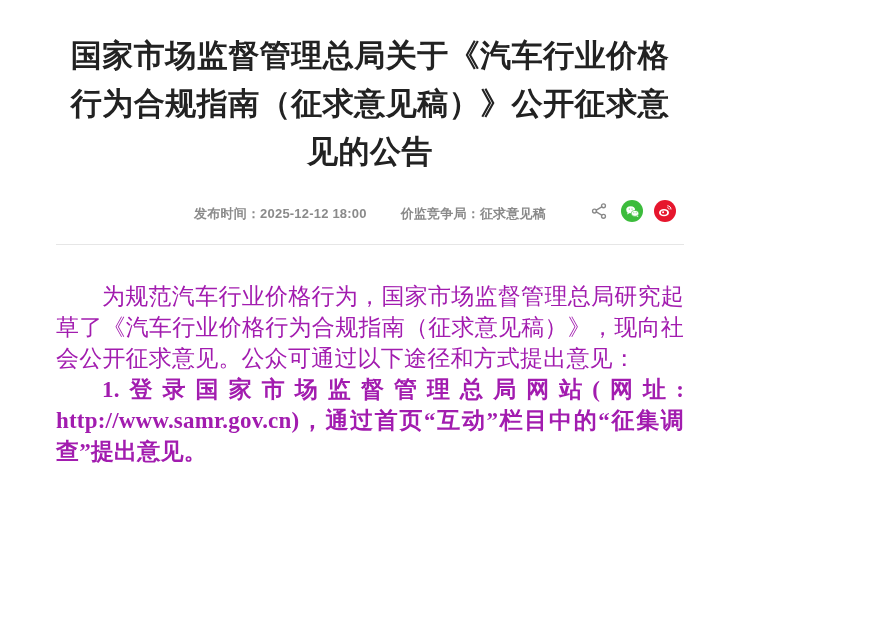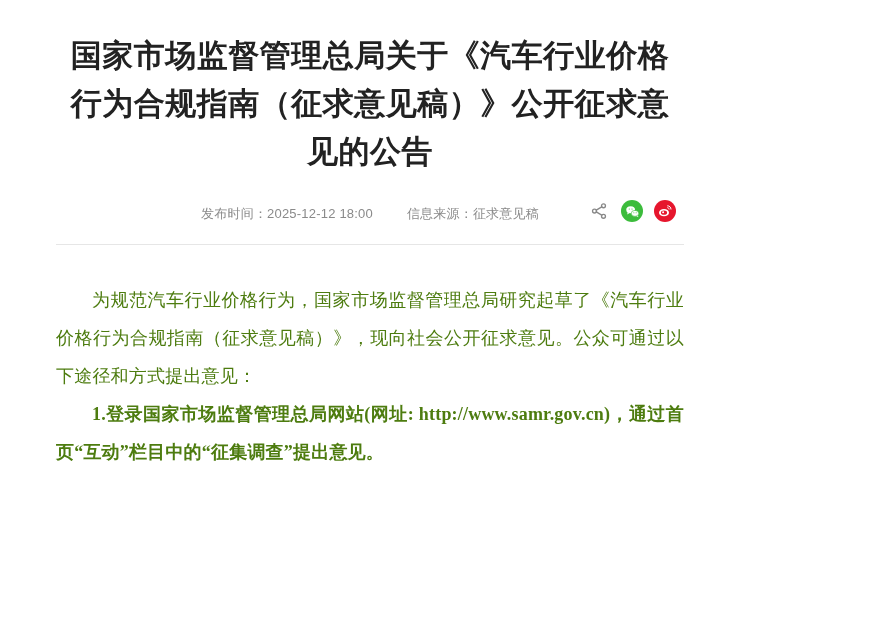--- a/index.html
+++ b/index.html
@@ -44,20 +44,21 @@
     height: 24px;
   }
   .meta-group {
     display: flex;
     align-items: center;
     gap: 34px;
     font-size: 13px;
     color: #8a8a8a;
     font-family: "Liberation Sans", sans-serif;
     letter-spacing: 0.2px;
+    font-weight: bold;
   }
   .meta-item {
     white-space: nowrap;
   }
   .meta-value {
     color: #8a8a8a;
   }
   .share-group {
     position: absolute;
     right: 8px;
@@ -83,23 +84,23 @@
   }
   .divider {
     margin-top: 18px;
     border: none;
     border-top: 1px solid #e6e6e6;
     height: 0;
   }
   .article-body {
     margin-top: 36px;
     font-family: "Liberation Serif", serif;
-    font-size: 18px;
-    line-height: 38px;
-    color: #4d7c0f;
+    font-size: 23px;
+    line-height: 31px;
+    color: #a21caf;
     letter-spacing: 0.2px;
     text-align: justify;
   }
   .para {
     margin: 0;
     text-indent: 2em;
   }
   .para + .para {
     margin-top: 0px;
     font-weight: bold;
@@ -108,21 +109,21 @@
 </head>
 <body>
 
 <div class="page">
 
   <h1 class="article-title">国家市场监督管理总局关于《汽车行业价格行为合规指南（征求意见稿）》公开征求意见的公告</h1>
 
   <div class="meta-row">
     <div class="meta-group">
       <span class="meta-item"><span>发布时间：</span><span class="meta-value">2025-12-12 18:00</span></span>
-      <span class="meta-item"><span>信息来源：</span><span class="meta-value">征求意见稿</span></span>
+      <span class="meta-item"><span>价监竞争局：</span><span class="meta-value">征求意见稿</span></span>
     </div>
 
     <div class="share-group">
       <span class="share-icon">
         <svg width="18" height="18" viewBox="0 0 24 24" fill="none" stroke="#888888" stroke-width="1.8" stroke-linecap="round" stroke-linejoin="round">
           <circle cx="18" cy="5" r="2.6"></circle>
           <circle cx="6" cy="12" r="2.6"></circle>
           <circle cx="18" cy="19" r="2.6"></circle>
           <line x1="8.4" y1="10.8" x2="15.6" y2="6.4"></line>
           <line x1="8.4" y1="13.2" x2="15.6" y2="17.6"></line>

